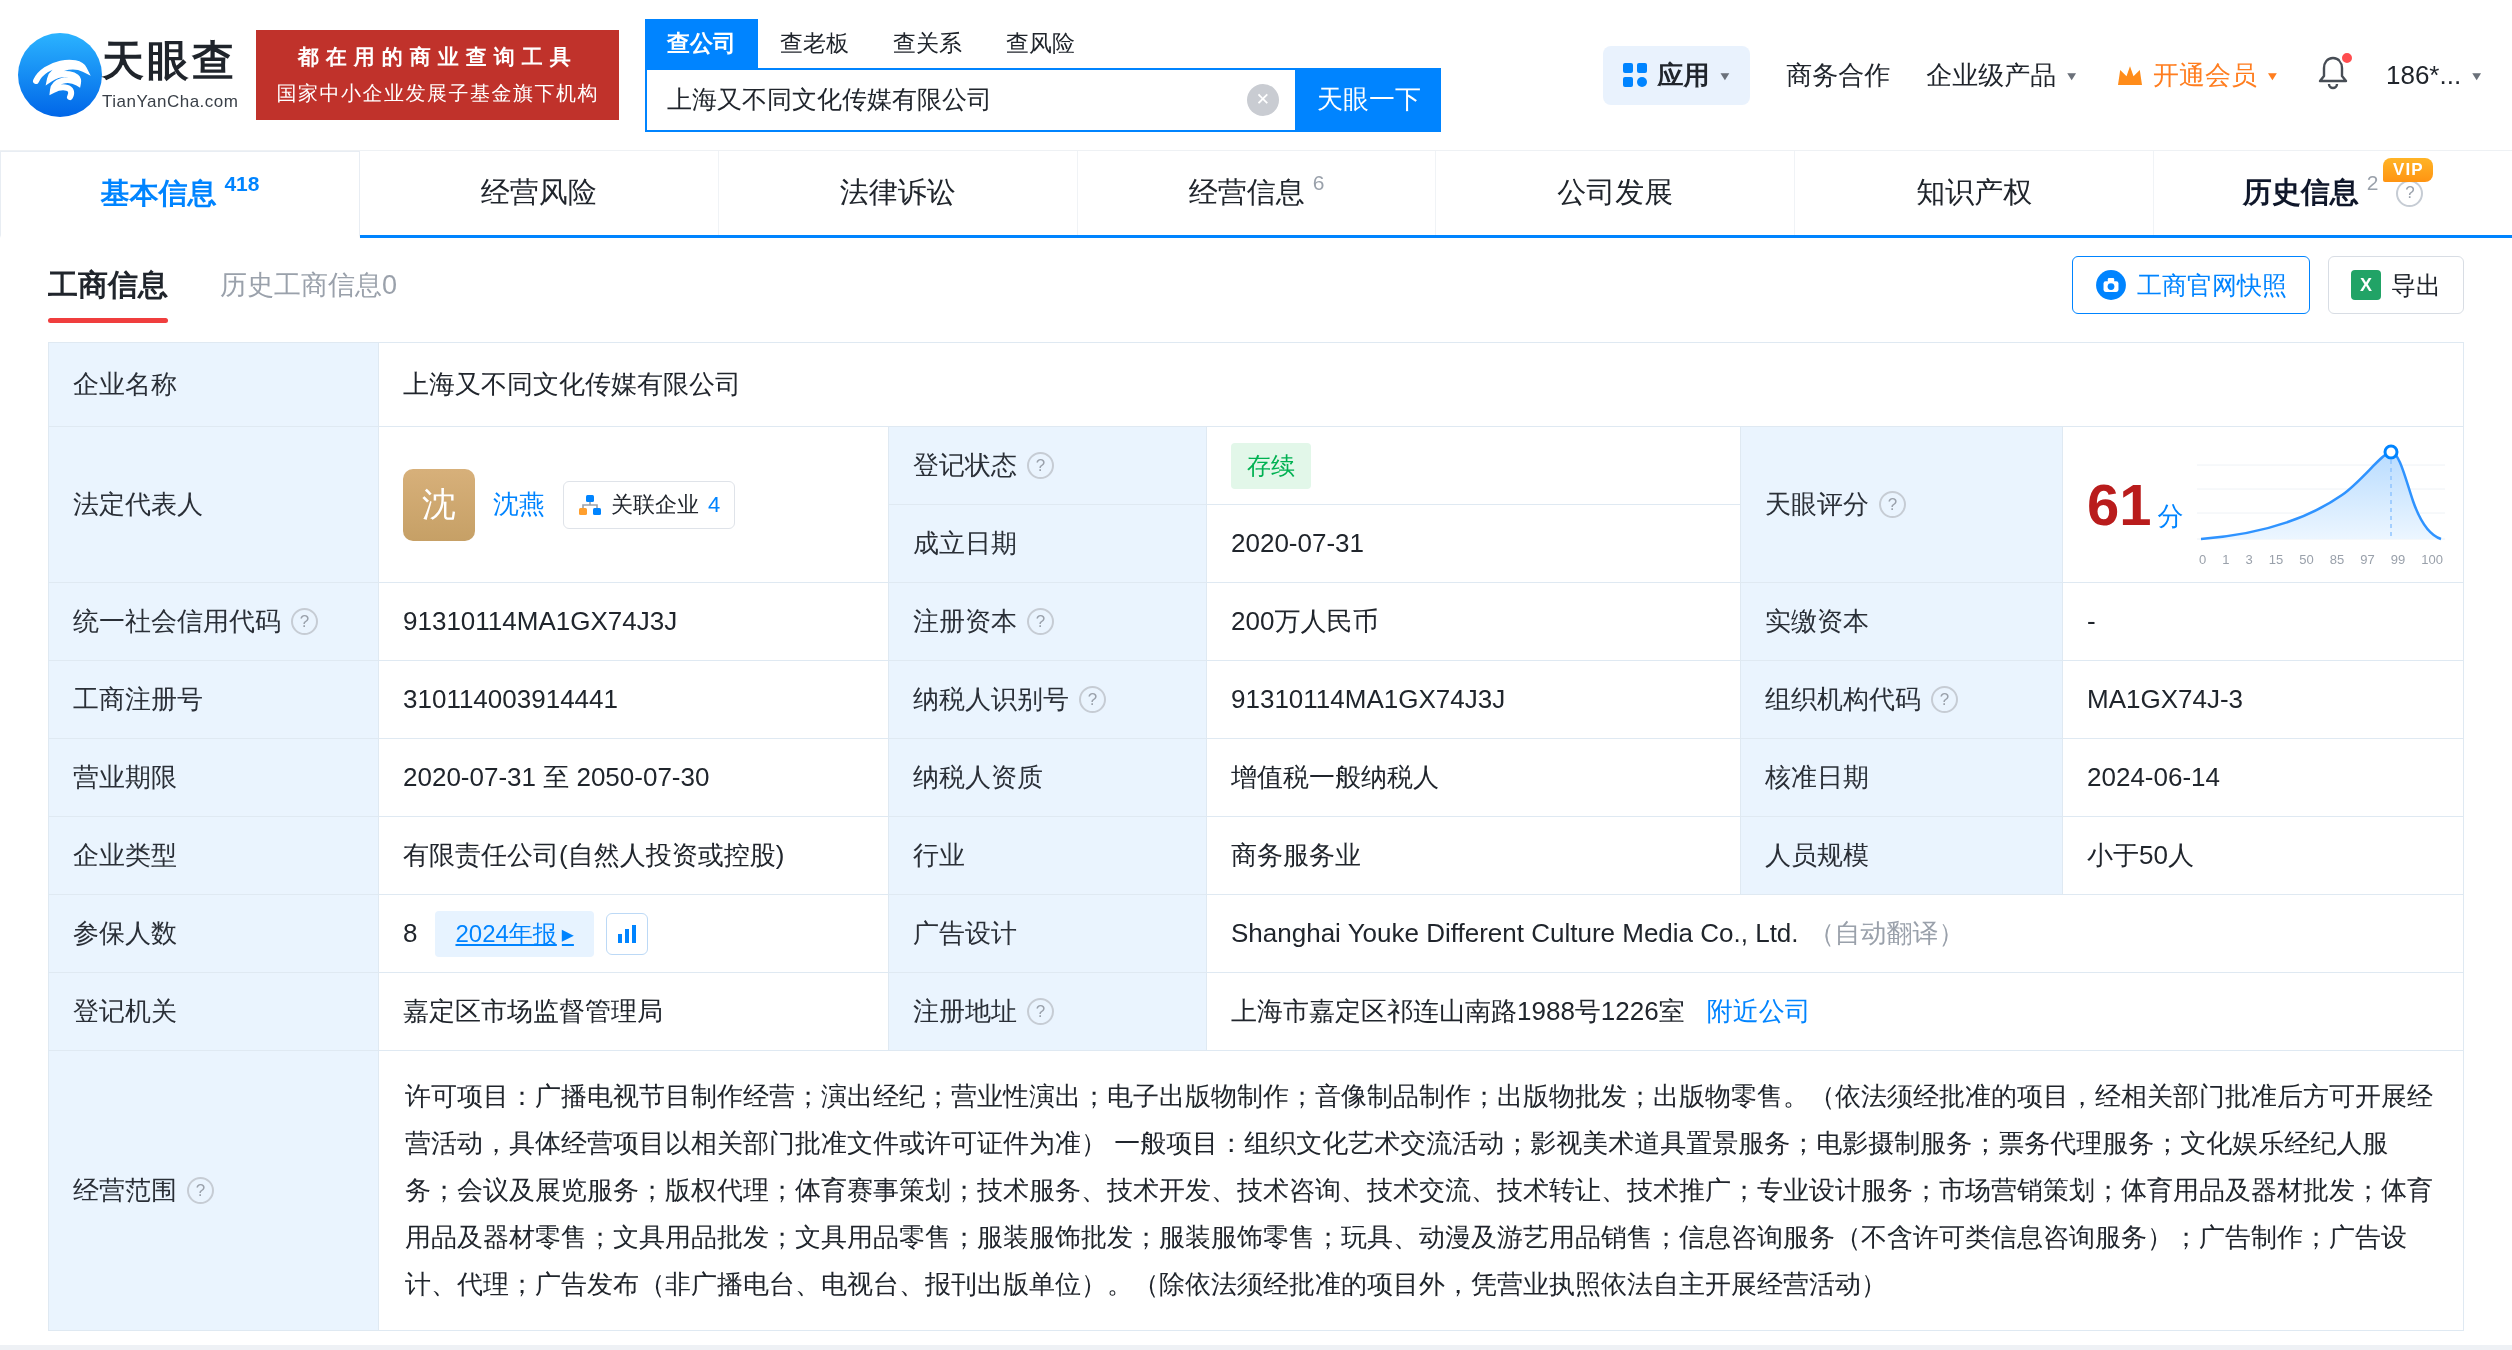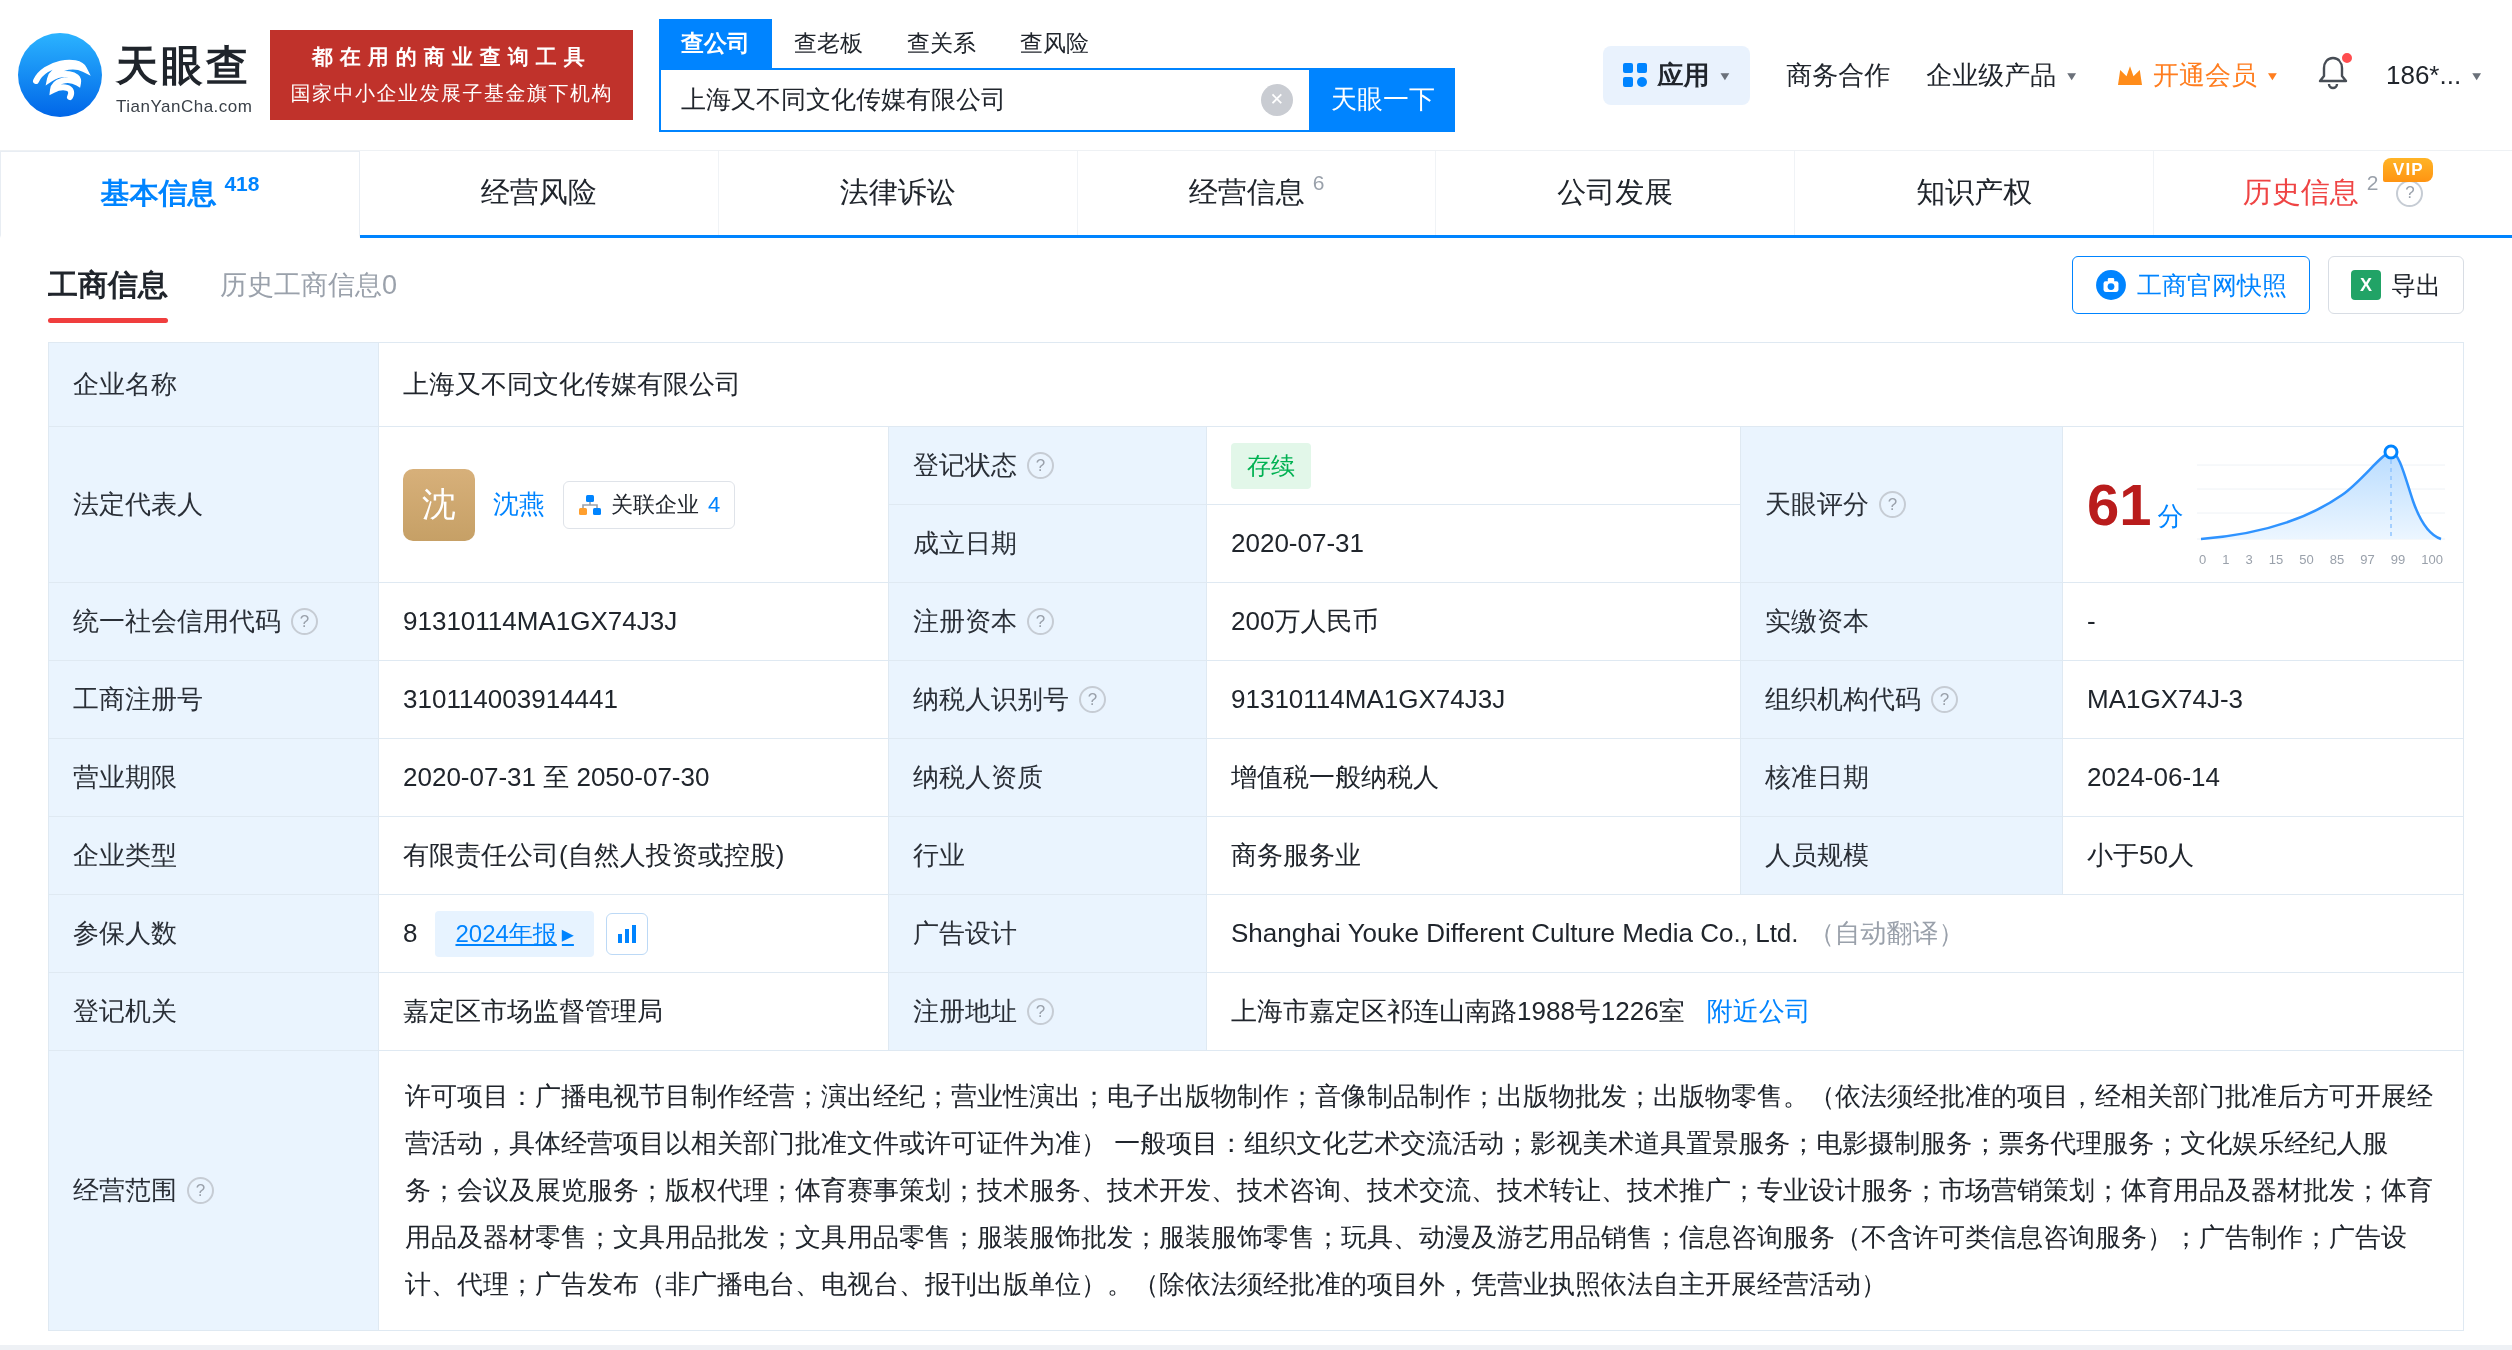--- a/index.html
+++ b/index.html
@@ -7,21 +7,21 @@
   body {
     width:2512px; height:1350px; overflow:hidden;
     background:#eef1f5;
     font-family:"Liberation Sans","DejaVu Sans",sans-serif;
     color:#20252c;
   }
   .app { width:2512px; background:#fff; padding-bottom:14px; }
 
   
   .header { height:150px; display:flex; align-items:center; padding:0 28px 0 18px; background:#fff; }
-  .logo { display:flex; align-items:flex-end; gap:14px; cursor:pointer; flex:none; }
+  .logo { display:flex; align-items:flex-start; cursor:pointer; flex:none; }
   .logo-text .brand { font-size:42px; font-weight:bold; color:#1f242b; letter-spacing:3px; }
   .logo-text .domain { font-size:17px; color:#3a4048; margin-top:3px; letter-spacing:.5px; }
   .slogan { margin-left:18px; background:#c0322b; color:#fff; padding:13px 20px; text-align:center; flex:none; }
   .slogan .l1 { font-size:21px; font-weight:bold; letter-spacing:7px; white-space:nowrap; }
   .slogan .l2 { font-size:20px; margin-top:9px; letter-spacing:1.5px; white-space:nowrap; }
 
   .search-area { margin-left:26px; flex:none; }
   .search-tabs { display:flex; align-items:flex-end; }
   .stab { font-size:23px; padding:9px 22px; cursor:pointer; color:#20252c; }
   .stab.active { background:#0084ff; color:#fff; font-weight:bold; }
@@ -41,21 +41,21 @@
   .bell-dot { position:absolute; top:-3px; right:-4px; width:14px; height:14px; border-radius:50%; background:#ff4d4f; border:2px solid #fff; }
 
   
   .tabs { display:flex; height:88px; border-bottom:3px solid #0084ff; border-top:1px solid #eef1f4; background:#fff; }
   .tab { flex:1; position:relative; display:flex; align-items:center; justify-content:center; gap:8px; font-size:29px; color:#20252c; cursor:pointer; border-right:1px solid #f0f3f6; }
   .tab:last-child { border-right:none; }
   .tab .tcount { font-size:21px; color:#9aa1ab; align-self:flex-start; margin-top:20px; }
   .tab .tcount:empty { display:none; }
   .tab.active { color:#0084ff; font-weight:bold; background:#fff; border:1px solid #e8edf3; border-bottom:3px solid #fff; margin-bottom:-3px; }
   .tab.active .tcount { color:#0084ff; }
-  .tab .tlabel.orange { color:#ef4444; }
+  .tab .tlabel.orange { color:#0f172a;font-weight:bold; }
   .vip-badge { position:absolute; top:7px; left:calc(50% + 50px); background:linear-gradient(180deg,#ffb426,#ff9412); color:#fff; font-size:17px; font-weight:bold; padding:2px 10px; border-radius:8px 8px 8px 2px; letter-spacing:1px; }
 
   
   .subtabs { display:flex; align-items:center; height:94px; padding:0 48px; background:#fff; }
   .subtab { cursor:pointer; }
   .subtab.active { font-size:30px; font-weight:bold; color:#20252c; position:relative; }
   .subtab.active::after { content:""; position:absolute; left:0; right:0; bottom:-17px; height:5px; background:#f03e3e; border-radius:3px; }
   .subtab.muted { margin-left:52px; font-size:27px; color:#9aa1ab; }
   .sub-actions { margin-left:auto; display:flex; gap:18px; }
   .btn { height:58px; display:flex; align-items:center; gap:10px; padding:0 22px; border-radius:6px; font-size:25px; background:#fff; cursor:pointer; font-family:inherit; }

